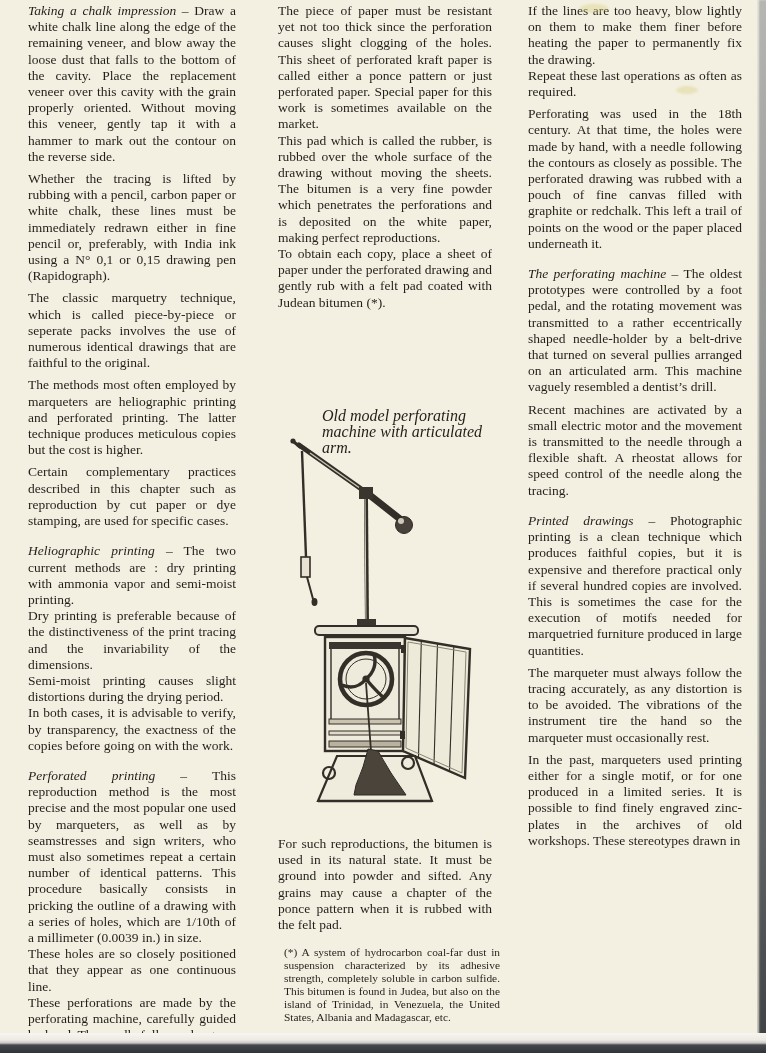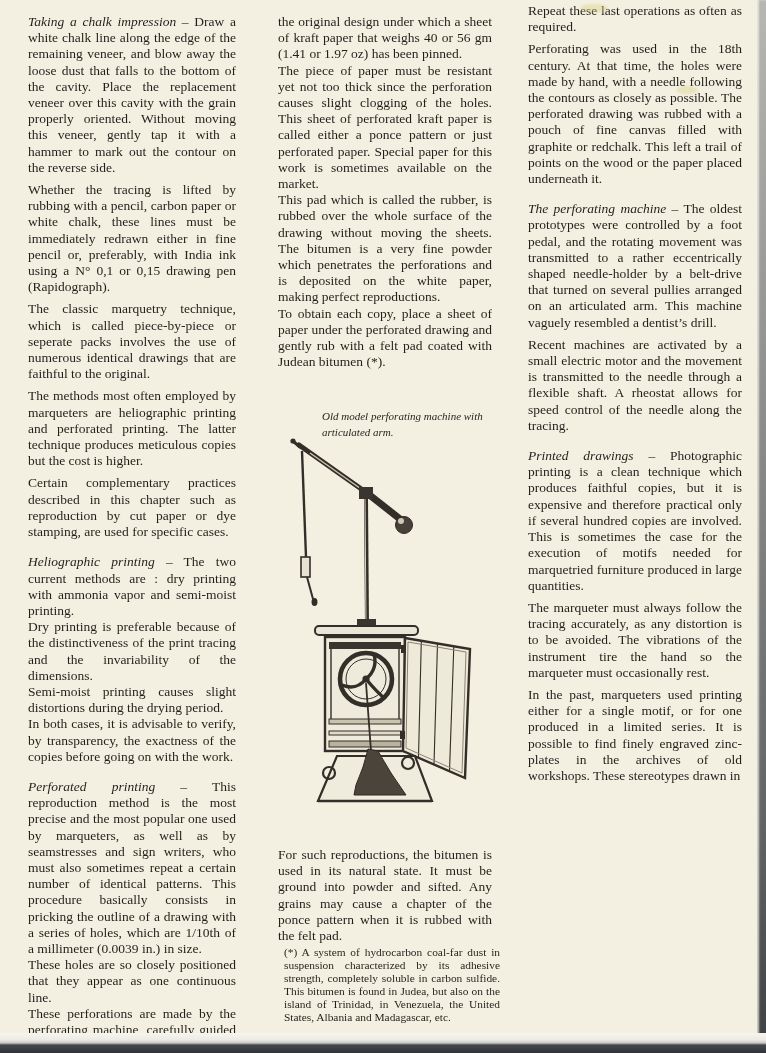--- a/index.html
+++ b/index.html
@@ -6,28 +6,28 @@
   body{
     width:766px;height:1053px;position:relative;overflow:hidden;
     background:#f3f0e2;color:#221f1a;
     font-family:"Liberation Serif","DejaVu Serif",serif;
   }
   .col{
     position:absolute;top:3px;text-align:justify;
     font-size:13.5px;line-height:16.2px;
   }
   .para{margin:0;}
-  .sp-first{margin-top:11px;}
+  .sp-first{margin-top:0;}
   .sp-flush{margin-top:0;}
   .sp-para{margin-top:6px;}
   .sp-section{margin-top:14px;}
   .lead{font-style:italic;}
   .caption{
     position:absolute;left:322px;top:408px;width:182px;
-    font-style:italic;font-size:11px;line-height:16px;text-align:left;
+    font-style:italic;font-size:16px;line-height:16px;text-align:left;
   }
   .illustration{
     position:absolute;left:284px;top:432px;width:222px;height:400px;
   }
   .footnote{
     position:absolute;left:284px;top:946px;width:216px;
     font-size:11.4px;line-height:12.9px;text-align:justify;
   }
   .scan-right{
     position:absolute;right:0;top:0;width:9px;height:1053px;
@@ -58,21 +58,20 @@
     <p class="para sp-section"><span class="lead">Heliographic printing</span> <span>– The two current methods are : dry printing with ammonia vapor and semi-moist printing.</span></p>
     <p class="para sp-flush">Dry printing is preferable because of the distinctiveness of the print tracing and the invariability of the dimensions.</p>
     <p class="para sp-flush">Semi-moist printing causes slight distortions during the drying period.</p>
     <p class="para sp-flush">In both cases, it is advisable to verify, by transparency, the exactness of the copies before going on with the work.</p>
     <p class="para sp-section"><span class="lead">Perforated printing</span> <span>– This reproduction method is the most precise and the most popular one used by marqueters, as well as by seamstresses and sign writers, who must also sometimes repeat a certain number of identical patterns. This procedure basically consists in pricking the outline of a drawing with a series of holes, which are 1/10th of a millimeter (0.0039 in.) in size.</span></p>
     <p class="para sp-flush">These holes are so closely positioned that they appear as one continuous line.</p>
     <p class="para sp-flush">These perforations are made by the perforating machine, carefully guided by hand. The needle follows along</p>
   </div>
 
 <div class="col" style="left:278px;width:214px;">
-    <p class="para sp-first">the original design under which a sheet of kraft paper that weighs 40 or 56 gm (1.41 or 1.97 oz) has been pinned.</p>
     <p class="para sp-flush">The piece of paper must be resistant yet not too thick since the perforation causes slight clogging of the holes. This sheet of perforated kraft paper is called either a ponce pattern or just perforated paper. Special paper for this work is sometimes available on the market.</p>
     <p class="para sp-flush">This pad which is called the rubber, is rubbed over the whole surface of the drawing without moving the sheets. The bitumen is a very fine powder which penetrates the perforations and is deposited on the white paper, making perfect reproductions.</p>
     <p class="para sp-flush">To obtain each copy, place a sheet of paper under the perforated drawing and gently rub with a felt pad coated with Judean bitumen (*).</p>
   </div>
 
 <div class="caption">Old model perforating machine with articulated arm.</div>
 
 <svg class="illustration" viewBox="0 0 222 398" xmlns="http://www.w3.org/2000/svg">
 
   <g>
@@ -146,20 +145,21 @@
   </g>
 </svg>
 
 <div class="col" style="left:278px;width:214px;top:836px;">
     <p class="para sp-first">For such reproductions, the bitumen is used in its natural state. It must be ground into powder and sifted. Any grains may cause a chapter of the ponce pattern when it is rubbed with the felt pad.</p>
   </div>
 
 <div class="footnote">(*) A system of hydrocarbon coal-far dust in suspension characterized by its adhesive strength, completely soluble in carbon sulfide. This bitumen is found in Judea, but also on the island of Trinidad, in Venezuela, the United States, Albania and Madagascar, etc.</div>
 
 <div class="col" style="left:528px;width:214px;">
+    <p class="para sp-first">If the lines are too heavy, blow lightly on them to make them finer before heating the paper to permanently fix the drawing.</p>
     <p class="para sp-flush">Repeat these last operations as often as required.</p>
     <p class="para sp-para">Perforating was used in the 18th century. At that time, the holes were made by hand, with a needle following the contours as closely as possible. The perforated drawing was rubbed with a pouch of fine canvas filled with graphite or redchalk. This left a trail of points on the wood or the paper placed underneath it.</p>
     <p class="para sp-section"><span class="lead">The perforating machine</span> <span>– The oldest prototypes were controlled by a foot pedal, and the rotating movement was transmitted to a rather eccentrically shaped needle-holder by a belt-drive that turned on several pullies arranged on an articulated arm. This machine vaguely resembled a dentist’s drill.</span></p>
     <p class="para sp-para">Recent machines are activated by a small electric motor and the movement is transmitted to the needle through a flexible shaft. A rheostat allows for speed control of the needle along the tracing.</p>
     <p class="para sp-section"><span class="lead">Printed drawings</span> <span>– Photographic printing is a clean technique which produces faithful copies, but it is expensive and therefore practical only if several hundred copies are involved. This is sometimes the case for the execution of motifs needed for marquetried furniture produced in large quantities.</span></p>
     <p class="para sp-para">The marqueter must always follow the tracing accurately, as any distortion is to be avoided. The vibrations of the instrument tire the hand so the marqueter must occasionally rest.</p>
     <p class="para sp-para">In the past, marqueters used printing either for a single motif, or for one produced in a limited series. It is possible to find finely engraved zinc-plates in the archives of old workshops. These stereotypes drawn in</p>
   </div>
 
 <div class="smudge smudge-1"></div>

